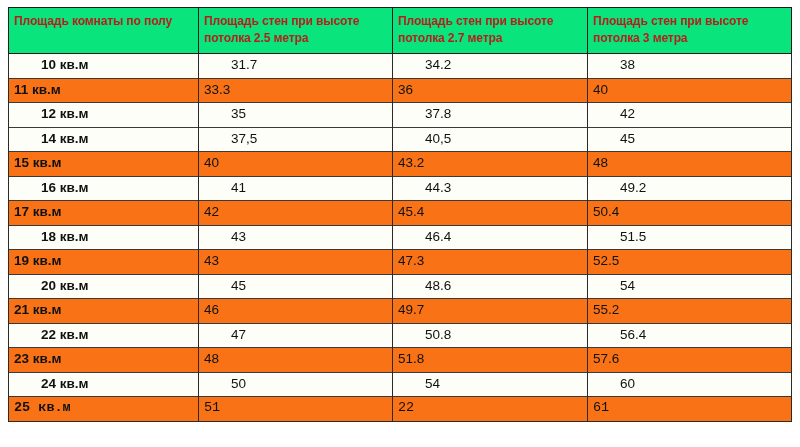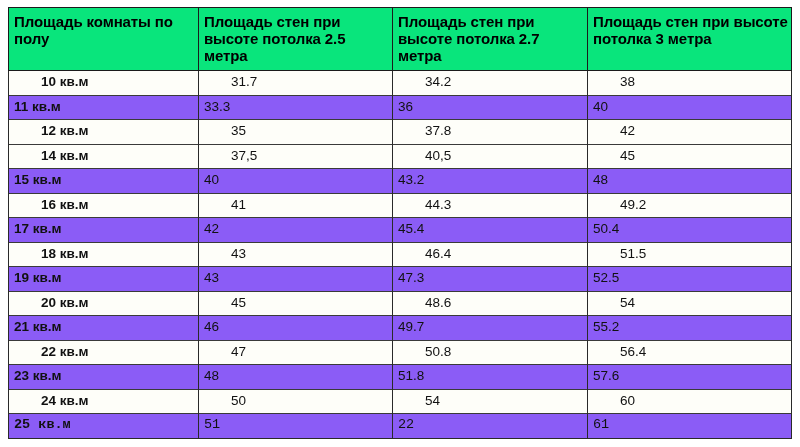--- a/index.html
+++ b/index.html
@@ -28,23 +28,23 @@
     table-layout: fixed;
     background: #FEFEF9;
   }
   table.calc-table col.c1 { width: 190px; }
   table.calc-table col.c2 { width: 194px; }
   table.calc-table col.c3 { width: 195px; }
   table.calc-table col.c4 { width: 204px; }
 
   thead th {
     background: #09E57C;
-    color: #000000;
+    color: #b91c1c;
     font-weight: bold;
-    font-size: 15px;
+    font-size: 12px;
     line-height: 17px;
     text-align: left;
     vertical-align: top;
     padding: 5px 0 6px 5px;
     border: 1.6px solid #1b1b1b;
     height: 36px;
     box-sizing: border-box;
     letter-spacing: -0.1px;
   }
   tbody td {
@@ -64,21 +64,21 @@
     overflow: hidden;
   }
   tbody td.first-col {
     font-weight: bold;
   }
   tbody tr.odd-row td {
     background: #FEFEF9;
     padding-left: 32px;
   }
   tbody tr.even-row td {
-    background: #8b5cf6;
+    background: #f97316;
   }
   tbody tr:last-child td {
     border-bottom: 1.4px solid #2a2a2a;
     font-family: Liberation Mono, monospace;
   }
 </style>
 </head>
 <body>
 
 <div id="page">

